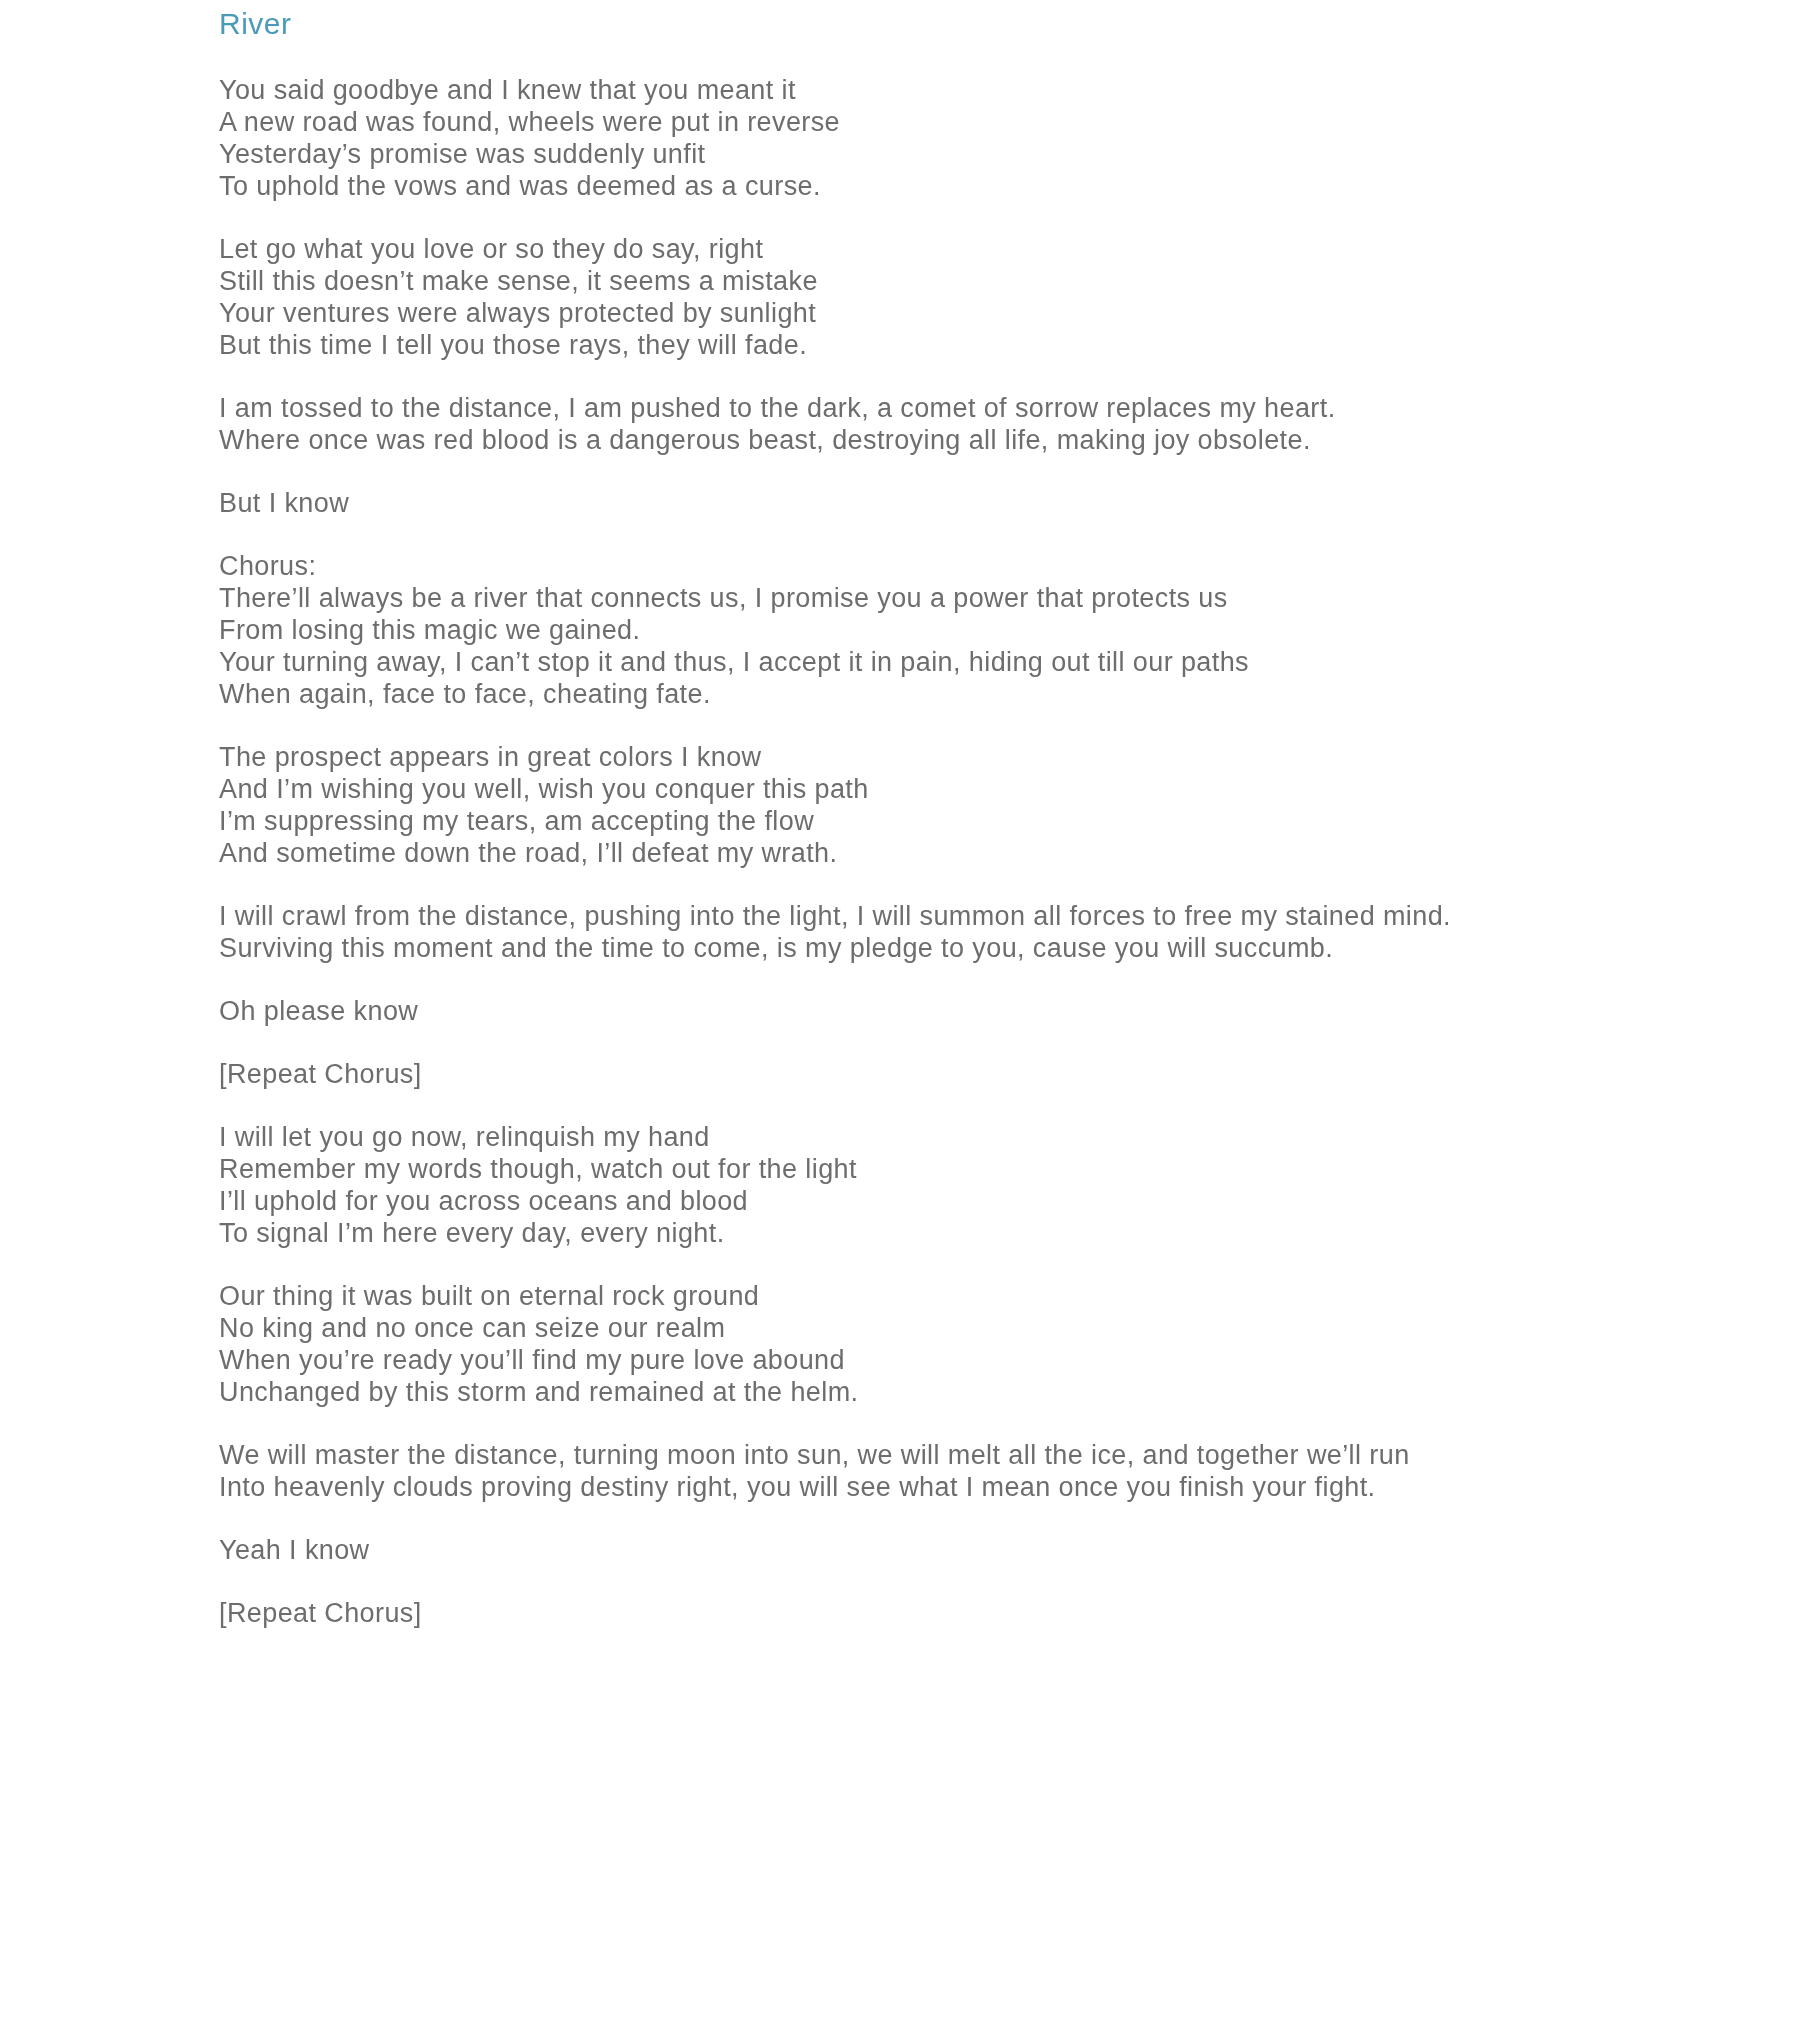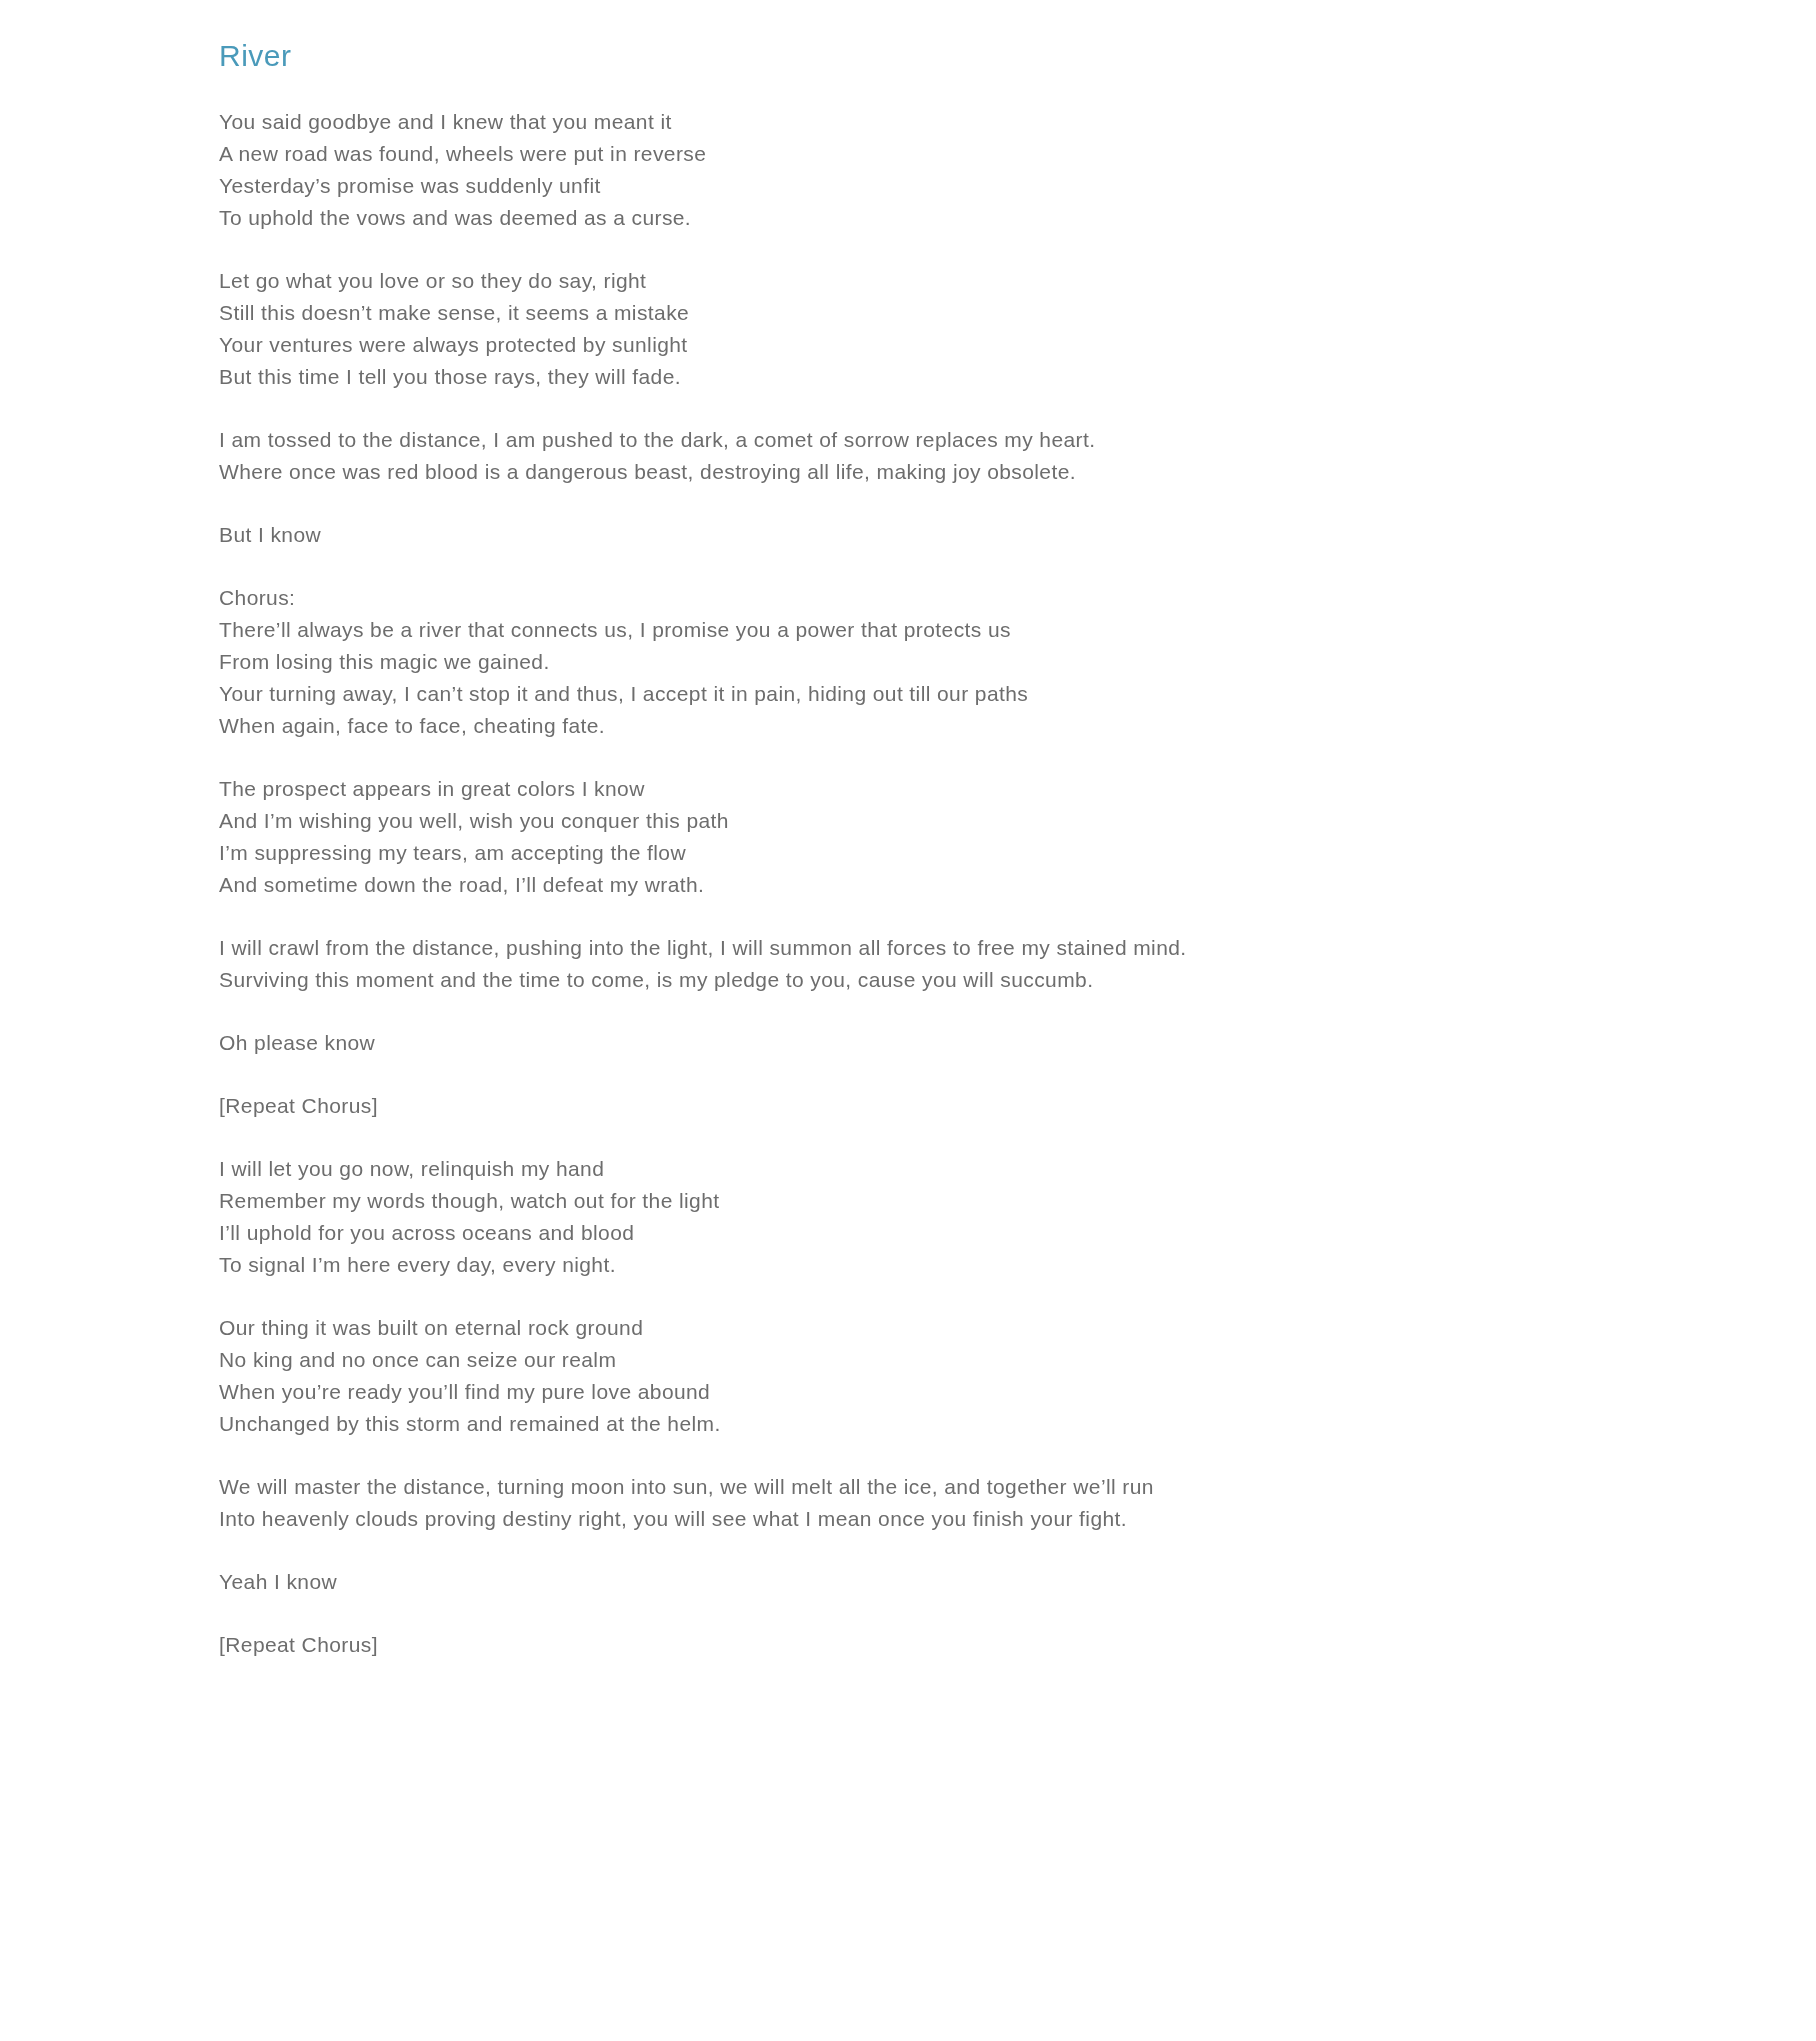--- a/index.html
+++ b/index.html
@@ -12,31 +12,31 @@
     margin: 0;
     padding: 0;
     background: var(--page-bg);
   }
   body {
     width: 1816px;
     min-height: 2041px;
     font-family: "Liberation Sans", "DejaVu Sans", sans-serif;
   }
   .page {
-    padding: 39px 57px 57px 219px;
+    padding: 7px 57px 57px 219px;
   }
   .title {
     margin: 0 0 33px 0;
     font-size: 30px;
     font-weight: 400;
     letter-spacing: 0.5px;
     color: var(--title-color);
   }
   .lyrics {
-    font-size: 21px;
+    font-size: 27px;
     line-height: 32px;
     letter-spacing: 0.4px;
     color: var(--body-color);
   }
   .stanza {
     margin: 0 0 31px 0;
   }
   .stanza:last-child {
     margin-bottom: 0;
   }

